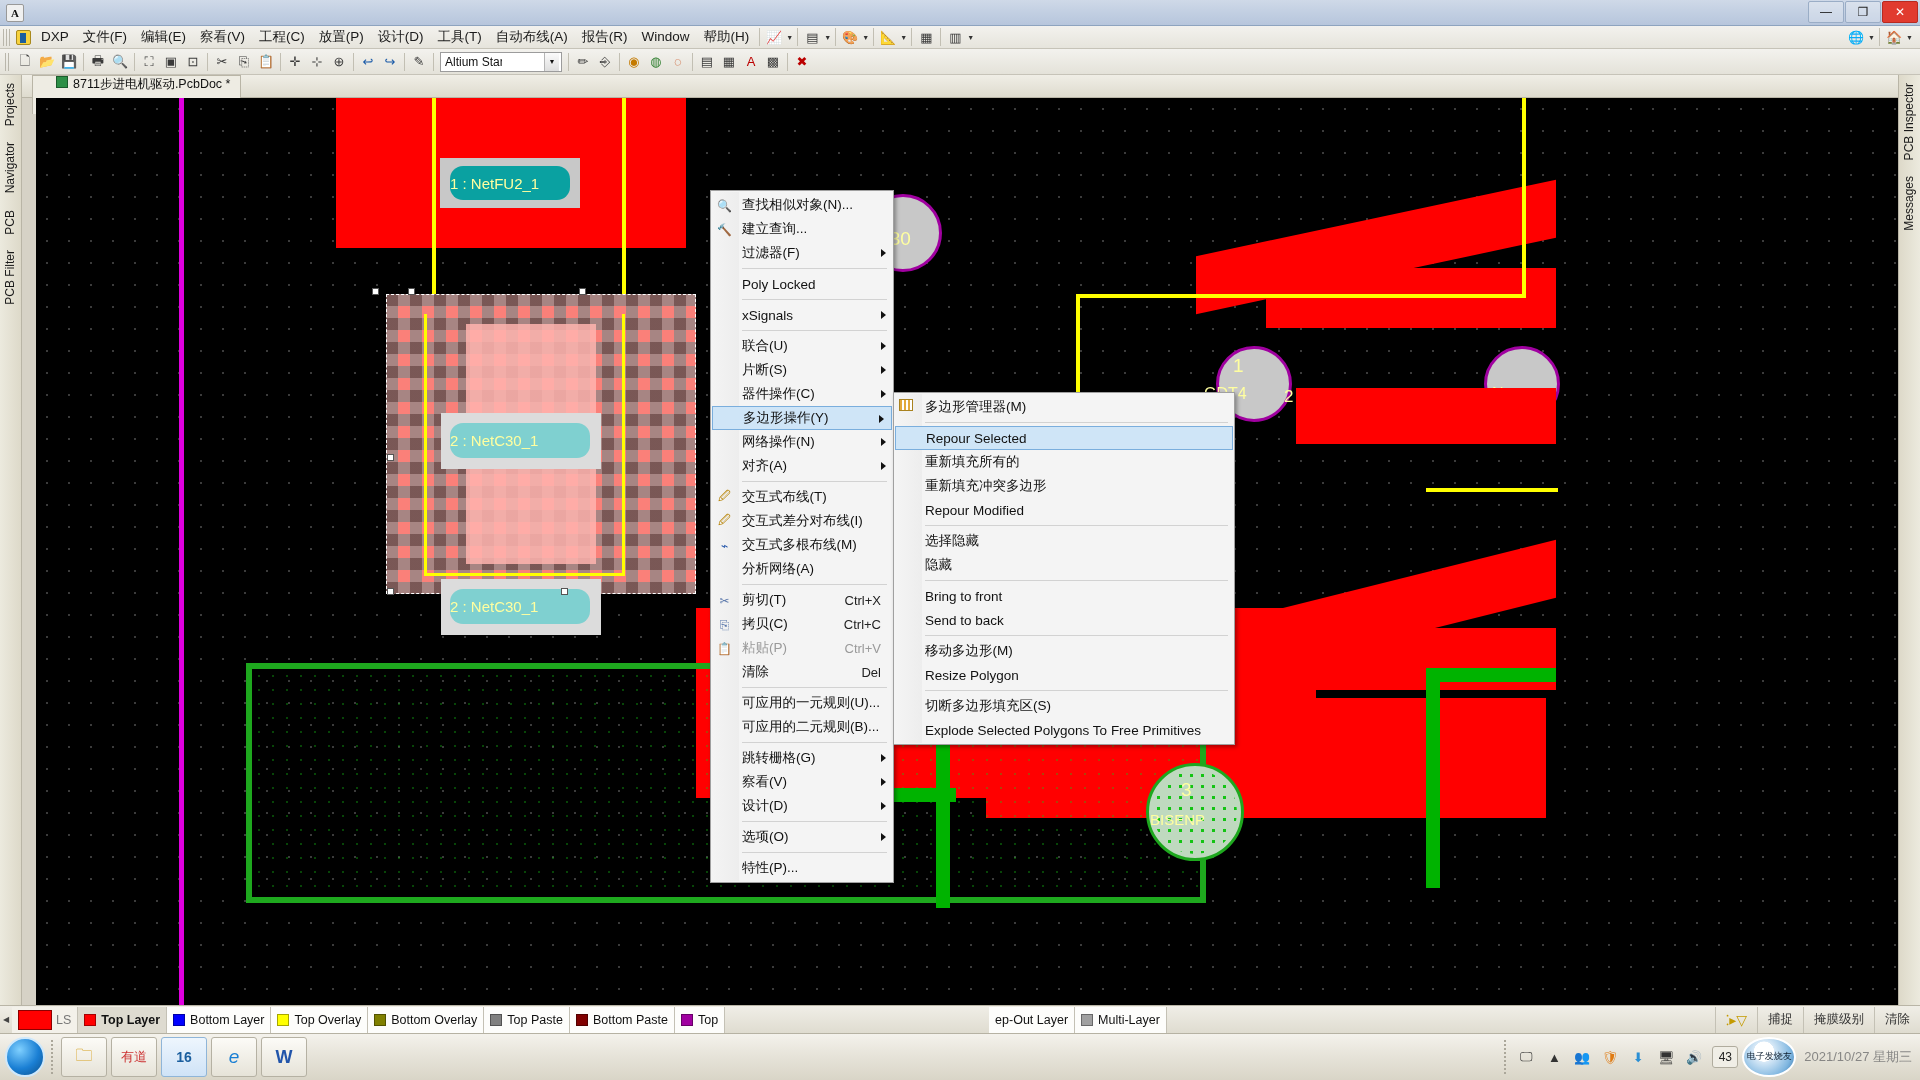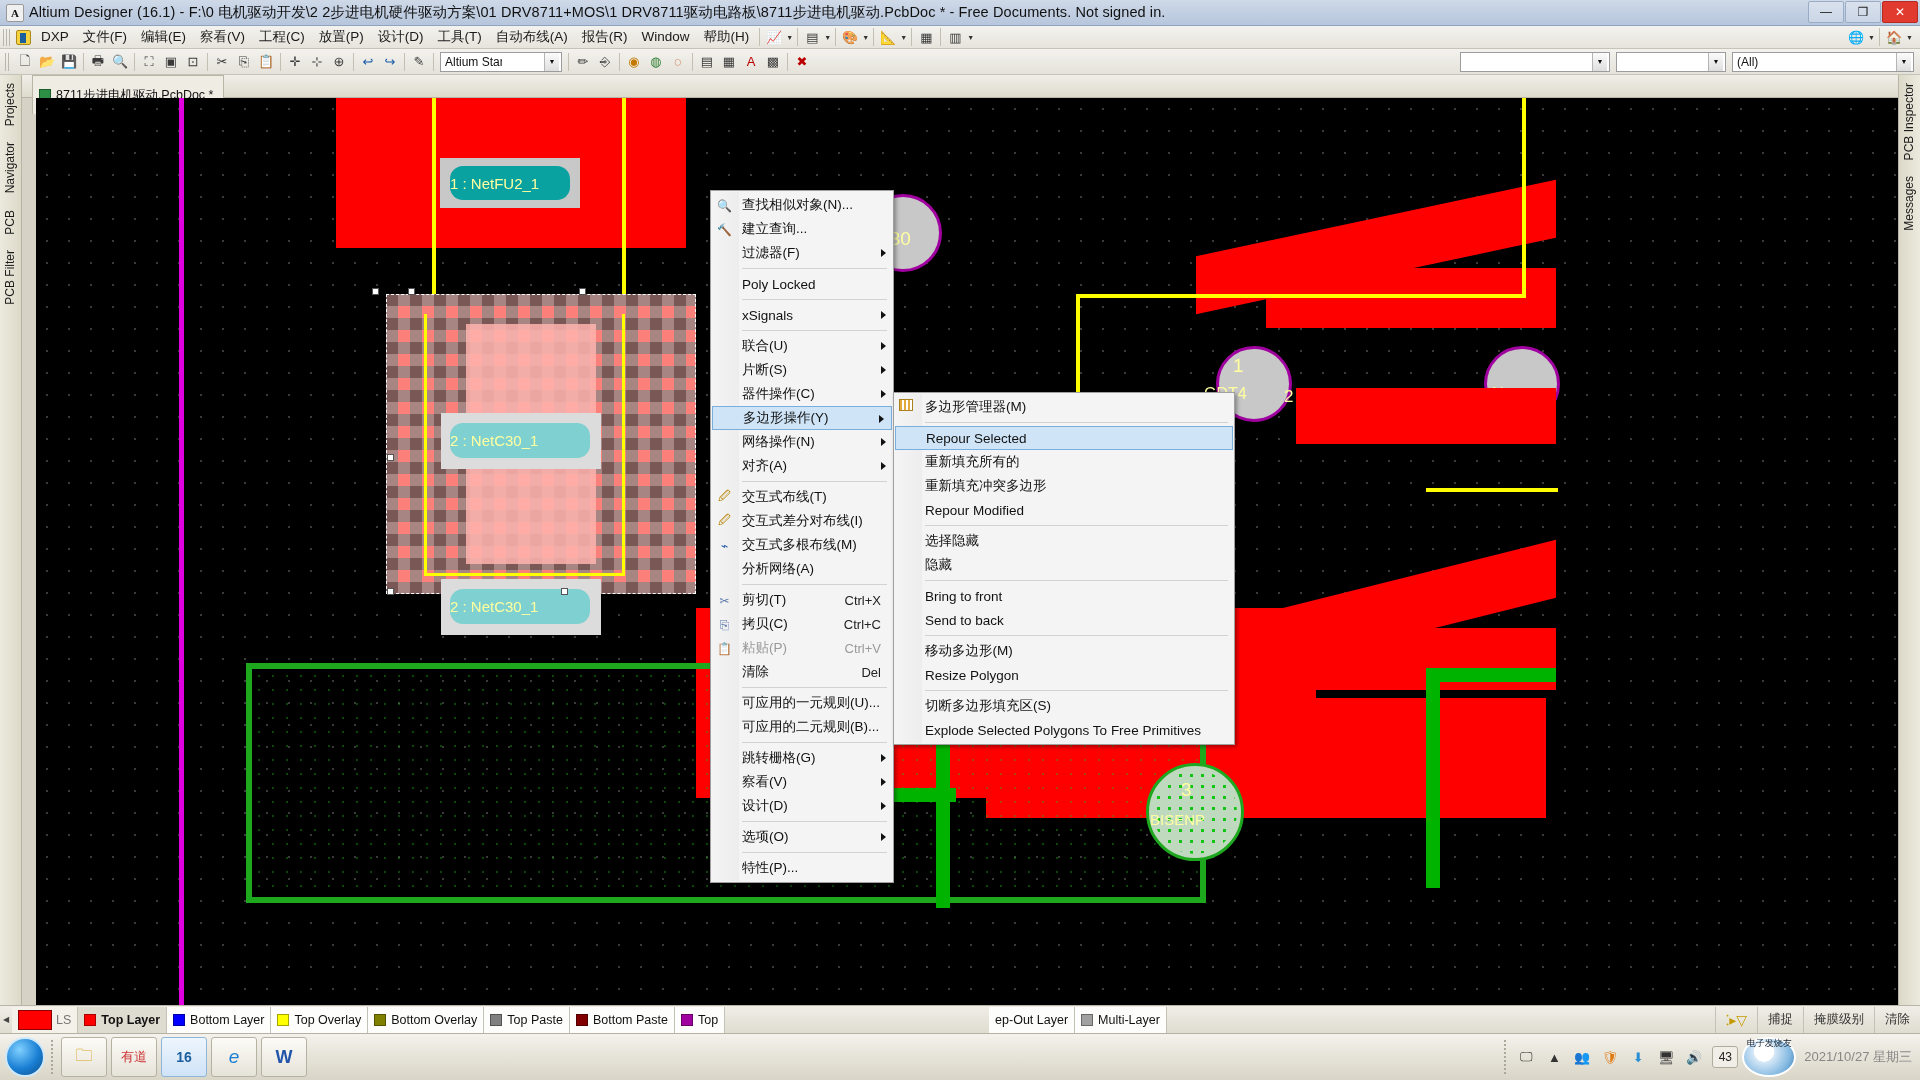--- a/index.html
+++ b/index.html
@@ -91,22 +91,22 @@
     background:linear-gradient(to left,#eceade,#ddd9c9);
     border-left:1px solid #b9b5a6;
   }
   
   #doctabrow{
     position:absolute;left:22px;right:22px;top:75px;height:23px;
     background:linear-gradient(to bottom,#f0eee6,#dedbce);
     border-bottom:1px solid #b9b5a6;
   }
   #doctab{
-    display:inline-flex;align-items:center;height:39px;margin-left:10px;
-    padding:0 10px 0 6px;background:#eeece3;border:1px solid #b9b5a6;border-bottom:none;
+    display:inline-flex;align-items:flex-start;height:39px;margin-left:10px;
+    padding:0 10px 0 23px;background:#eeece3;border:1px solid #b9b5a6;border-bottom:none;
     font-size:12.5px;color:#111;
   }
   #doctab .di{width:12px;height:12px;background:#2d8f46;border:1px solid #1a5c2c;margin-right:5px;}
   
   #canvas{
     position:absolute;left:36px;right:22px;top:98px;bottom:75px;
     background:#000;overflow:hidden;
   }
   .grid-dots{
     position:absolute;inset:0;
@@ -201,31 +201,30 @@
   .tbapp.active{background:linear-gradient(to bottom,#eef6fd,#cfe3f7);border-color:#8fb5d8;}
   .tray{margin-left:auto;display:flex;align-items:center;padding-right:8px;}
   .trayicon{width:22px;height:22px;margin:0 3px;display:flex;align-items:center;justify-content:center;font-size:13px;color:#333;border-radius:3px;}
   #traynum{
     width:26px;height:22px;background:#f0eee6;border:1px solid #b0ac9e;border-radius:3px;
     font-size:12px;color:#222;display:flex;align-items:center;justify-content:center;margin:0 4px;
   }
   #wm{
     width:54px;height:40px;border-radius:50%;
     background:radial-gradient(circle at 40% 35%,#fff 0 26%,#d8e9f7 27%,#7fb6e0 70%,#2f6fa8);
-    border:2px solid #fff;display:flex;align-items:flex-start;justify-content:center;
+    border:2px solid #fff;display:flex;align-items:center;justify-content:center;
     font-size:9px;color:#123; text-align:center;line-height:1.05;
   }
   #wmtext{font-size:13px;color:#777;margin-left:8px;opacity:.85;font-family:"Liberation Sans",sans-serif;}
 </style>
 </head>
 <body>
 
 <div id="titlebar">
   <div id="app-icon">A</div>
-  <div id="title-text">Altium Designer (16.1) - F:\0 电机驱动开发\2 2步进电机硬件驱动方案\01 DRV8711+MOS\1 DRV8711驱动电路板\8711步进电机驱动.PcbDoc * - Free Documents. Not signed in.</div>
   <div class="winbtns">
     <div class="winbtn">—</div>
     <div class="winbtn">❐</div>
     <div class="winbtn close">✕</div>
   </div>
 </div>
 
 <div id="menubar">
   <div class="grip"></div>
   <div class="menu-icon-dxp"></div>
@@ -304,34 +303,20 @@
   <div class="tbicon" style="color:#c47a00">◉</div>
   <div class="tbicon" style="color:#2c7d2c">◍</div>
   <div class="tbicon" style="color:#c43b00">◌</div>
   <div class="tbsep"></div>
   <div class="tbicon">▤</div>
   <div class="tbicon">▦</div>
   <div class="tbicon" style="color:#b00">A</div>
   <div class="tbicon">▩</div>
   <div class="tbsep"></div>
   <div class="tbicon" style="color:#b00">✖</div>
-  <div style="margin-left:auto;display:flex;align-items:center;padding-right:6px;">
-    <div class="t2combo" style="width:150px;">
-      <div class="cap"></div>
-      <div class="arw">▼</div>
-    </div>
-    <div class="t2combo" style="width:110px;margin-left:6px;">
-      <div class="cap"></div>
-      <div class="arw">▼</div>
-    </div>
-    <div class="t2combo" style="width:182px;margin-left:6px;">
-      <div class="cap">(All)</div>
-      <div class="arw">▼</div>
-    </div>
-  </div>
 </div>
 
 <div id="leftrail">
   <div class="vtab">Projects</div>
   <div class="vtab">Navigator</div>
   <div class="vtab">PCB</div>
   <div class="vtab">PCB Filter</div>
 </div>
 
 <div id="rightrail">

